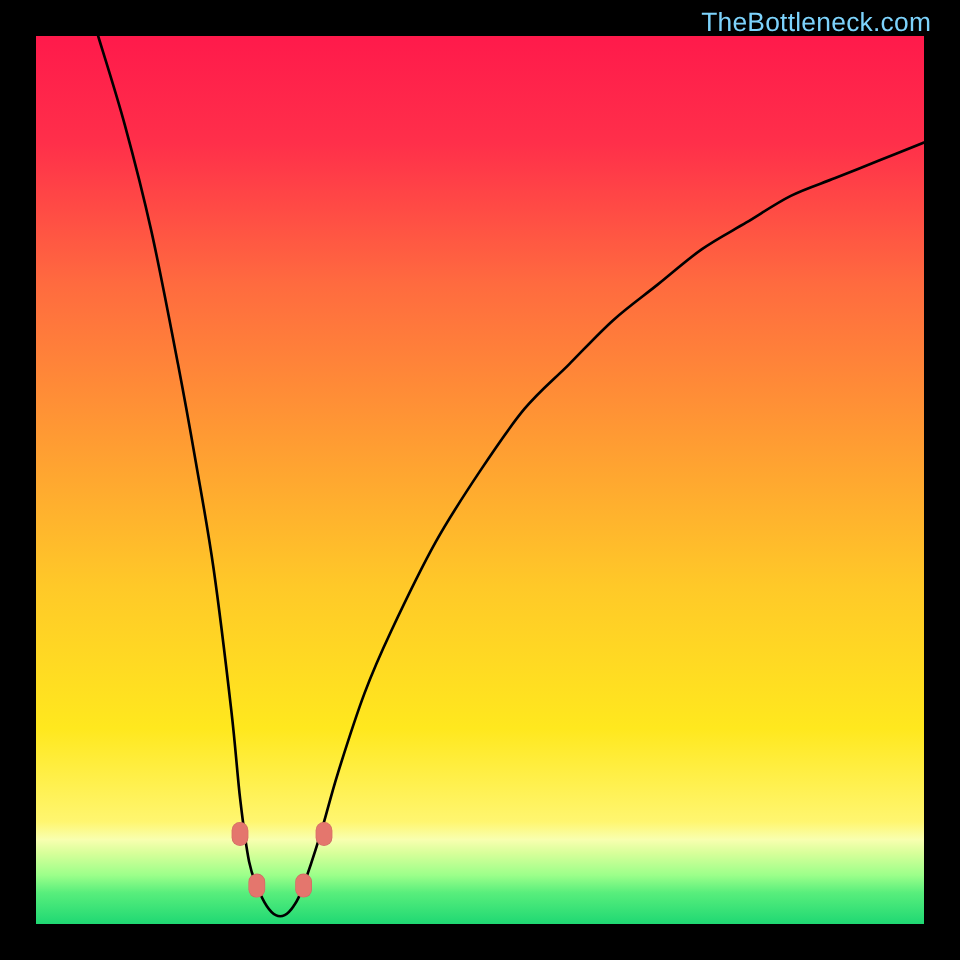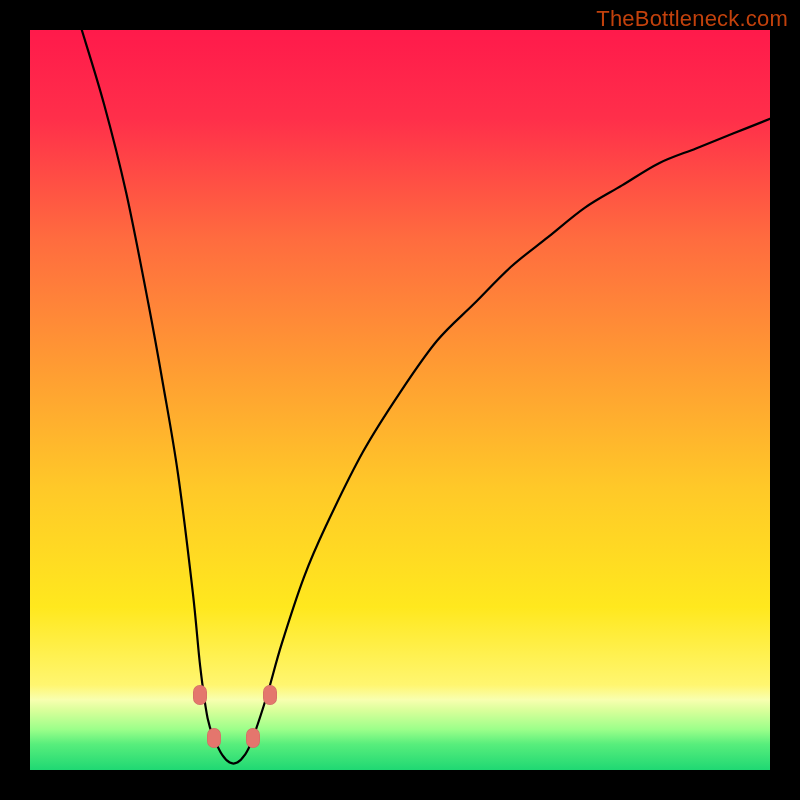--- a/index.html
+++ b/index.html
@@ -31,22 +31,22 @@
   }
   .curve-svg {
     position: absolute;
     left: 0; top: 0;
     width: 740px;
     height: 740px;
   }
   .watermark {
     position: absolute;
     top: 6px;
-    right: 12px;
-    color: #c2410c;
+    right: 24px;
+    color: #7dd3fc;
     font-size: 22px;
     letter-spacing: 0.2px;
     user-select: none;
   }
   .marker {
     position: absolute;
     width: 14px;
     height: 20px;
     background: #e4766d;
     border-radius: 7px;

